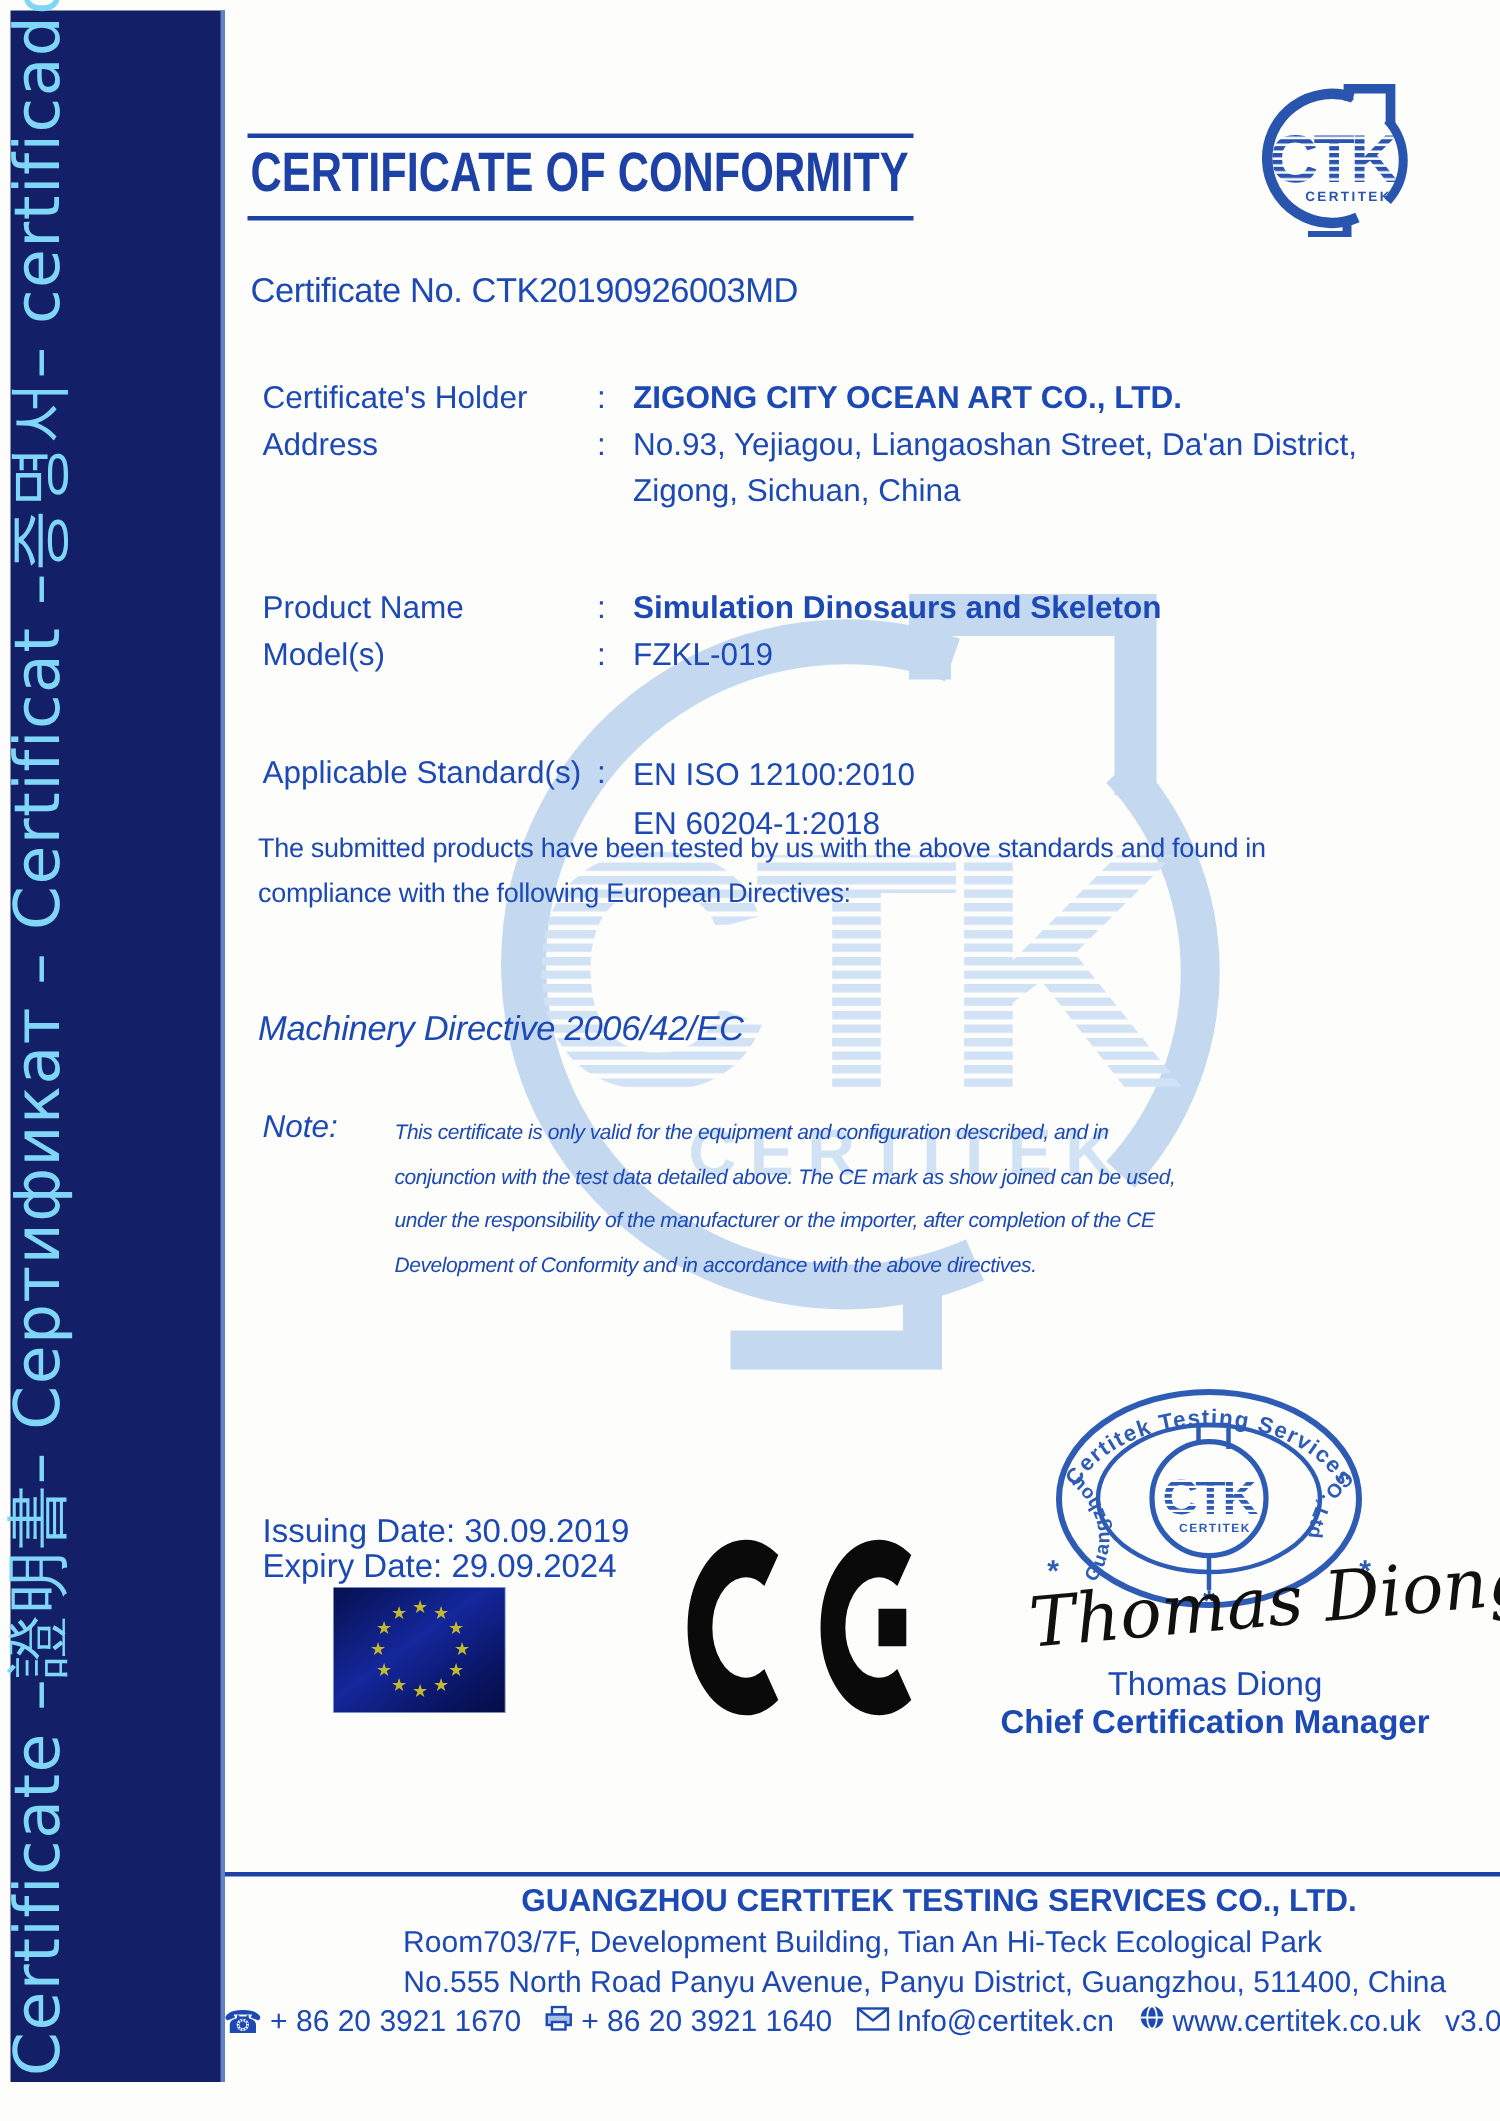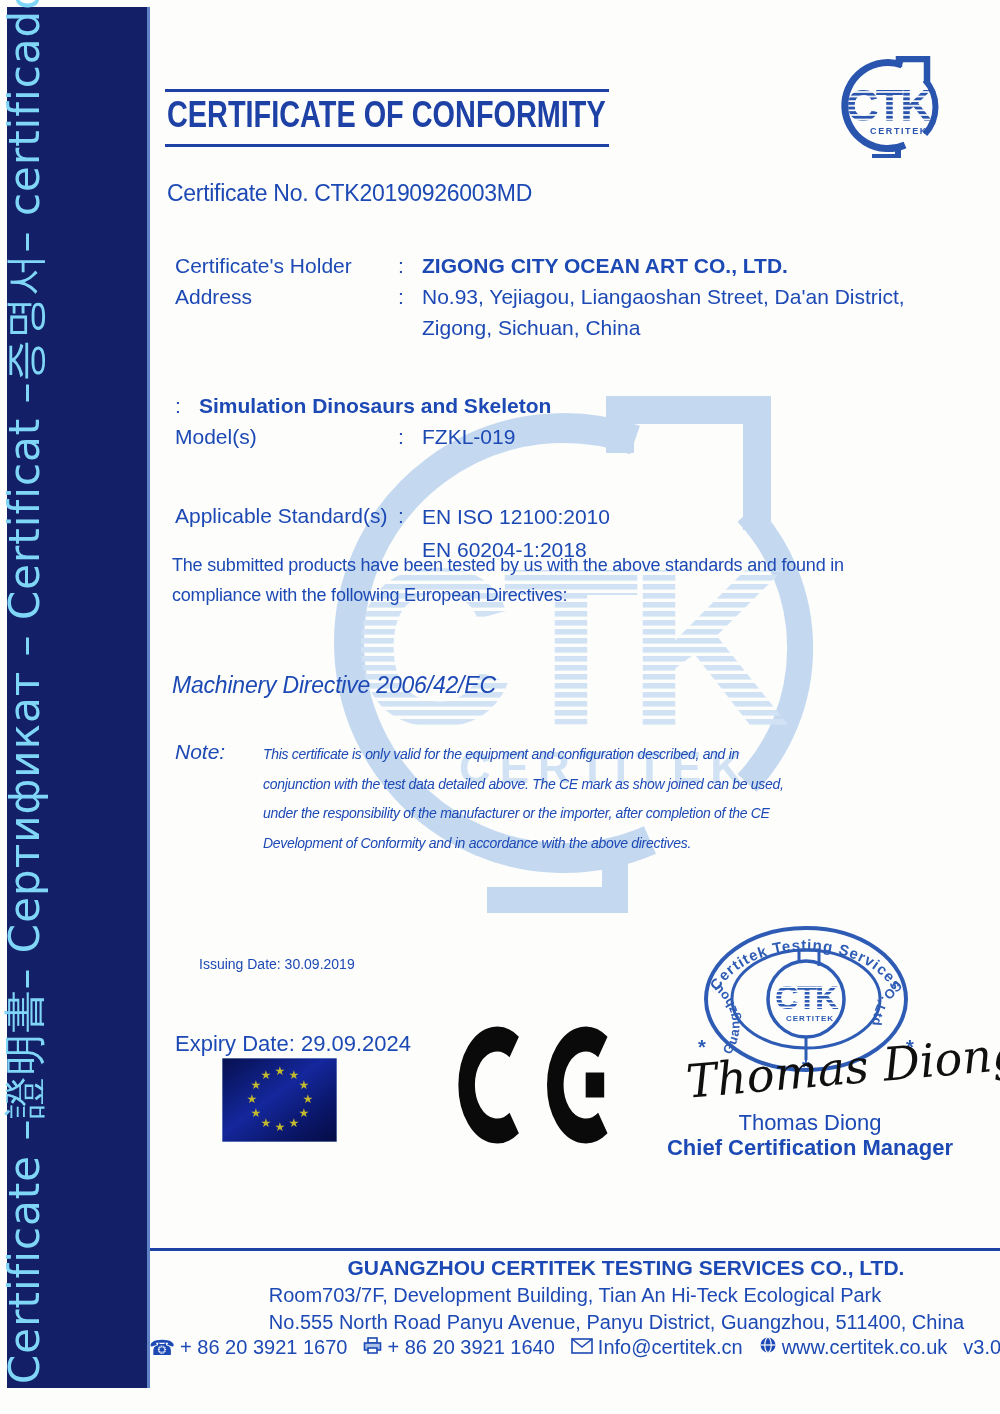--- a/index.html
+++ b/index.html
@@ -48,21 +48,21 @@
   .row .val{white-space:nowrap;}
   .b{font-weight:bold;}
   .r-holder{top:250px;} .r-address{top:281px;} .r-product{top:390px;}
   .r-model{top:421px;} .r-standards{top:500px;} .r-standards .val{line-height:33px;}
   
   .statement{position:absolute; left:172px; top:550px; font-size:18px; line-height:30px; letter-spacing:-.2px;}
   .directive{position:absolute; left:172px; top:672px; font-size:23px; font-weight:normal; font-style:italic; letter-spacing:-.2px;}
   .note-label{position:absolute; left:175px; top:740px; font-size:21px; font-style:italic;}
   .note-body{position:absolute; left:216px; top:740px; font-size:14px; font-style:italic; line-height:29.5px; letter-spacing:-.3px;margin-left:47px;}
   
-  .d-issuing{position:absolute; left:175px; top:956px; font-size:14px; font-weight:500;margin-left:24px;}
+  .d-issuing{position:absolute; left:175px; top:1008px; font-size:22px; font-weight:500;}
   .d-expiry{position:absolute; left:175px; top:1031px; font-size:22px; font-weight:500;}
   .flag{position:absolute; left:222px; top:1058px;}
   .ce{position:absolute; left:456px; top:1022px;}
   
   .stamp{position:absolute; left:678px; top:912px;}
   .sig-script{
     position:absolute; left:686px; top:1044px; width:250px; text-align:center;
     font-family:"DejaVu Serif","Liberation Serif",serif; font-style:italic;
     font-size:46px; color:#101010; transform:rotate(-5deg); white-space:nowrap; font-weight:500;
   }
@@ -136,20 +136,21 @@
   <div class="row r-address">
     <span class="lbl">Address</span>
     <span class="col">:</span>
     <span class="val">
       <div>No.93, Yejiagou, Liangaoshan Street, Da'an District,</div>
       <div>Zigong, Sichuan, China</div>
     </span>
   </div>
 
   <div class="row r-product">
+    <span class="lbl">Product Name</span>
     <span class="col">:</span>
     <span class="val b">Simulation Dinosaurs and Skeleton</span>
   </div>
 
   <div class="row r-model">
     <span class="lbl">Model(s)</span>
     <span class="col">:</span>
     <span class="val">FZKL-019</span>
   </div>
 

